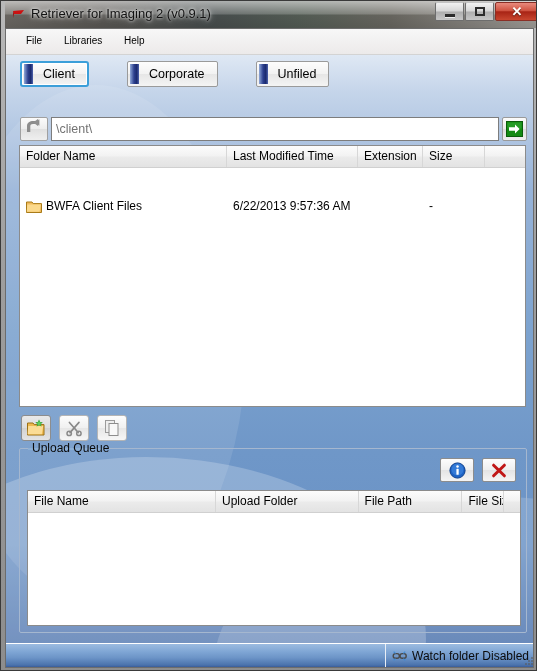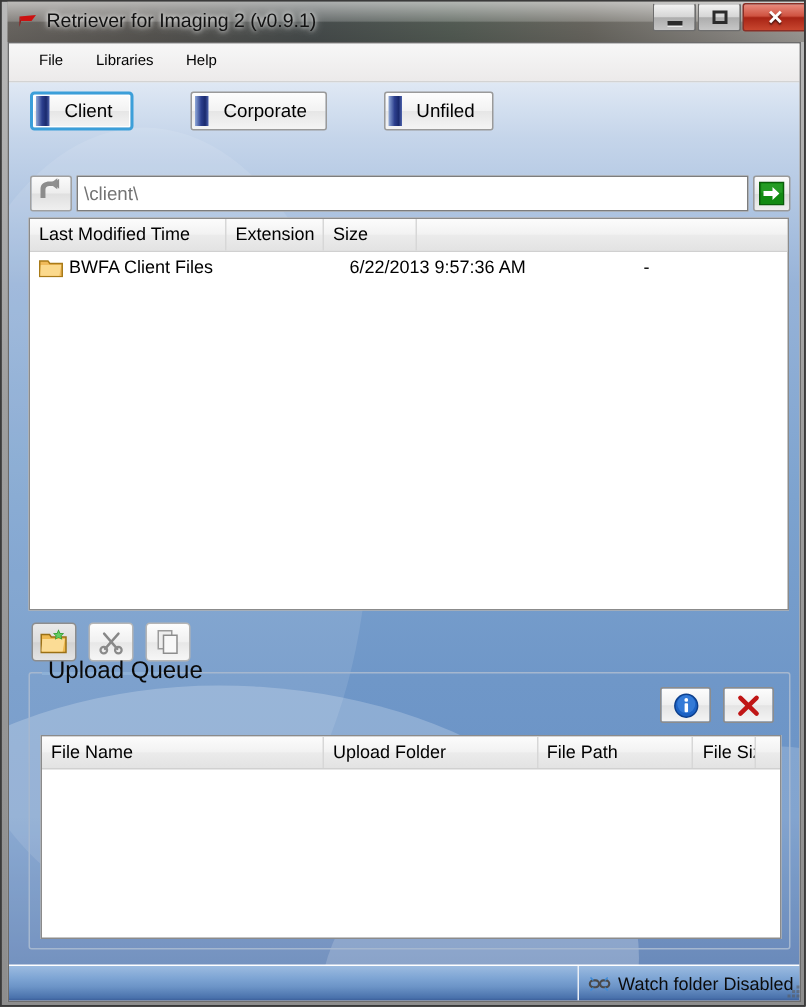--- a/index.html
+++ b/index.html
@@ -261,20 +261,21 @@
     overflow: hidden;
     cursor: default;
   }
   .lv-row {
     display: flex;
     height: 20px;
     align-items: center;
     font-size: 12px;
     color: #000;
     cursor: default;
+    margin-top: 28px;
   }
   .lv-td {
     box-sizing: border-box;
     padding-left: 6px;
     white-space: nowrap;
     overflow: hidden;
     display: flex;
     align-items: center;
   }
   .folder-ico {
@@ -311,21 +312,21 @@
     width: 508px; height: 185px;
     border: 1px solid #a5b7cf;
     border-radius: 2px;
     box-sizing: border-box;
   }
   .groupbox-title {
     position: absolute;
     left: 8px; top: -8px;
     background: transparent;
     padding: 0 4px;
-    font-size: 16px;
+    font-size: 12px;
     color: #0a0a0a;
     line-height: 14px;
     white-space: nowrap;
   }
   .groupbox-title-mask {
     position: absolute;
     left: 8px; top: -1px;
     height: 2px;
     background: linear-gradient(to bottom, #8db0d6, #8db0d6);
   }
@@ -459,20 +460,21 @@
         <svg width="17" height="16" viewBox="0 0 17 16">
           <rect x="0.5" y="0.5" width="16" height="15" fill="#128a12" stroke="#0a5c0a"></rect>
           <rect x="1.5" y="1.5" width="14" height="6" fill="#2ea42e" opacity="0.65"></rect>
           <path d="M3 6.3 L9 6.3 L9 3.6 L13.6 8 L9 12.4 L9 9.7 L3 9.7 Z" fill="#ffffff"></path>
         </svg>
       </div>
     </div>
 
     <div class="listview">
       <div class="lv-header">
+        <div class="lv-th" style="width:207px;">Folder Name</div>
         <div class="lv-th" style="width:131px;">Last Modified Time</div>
         <div class="lv-th" style="width:65px;">Extension</div>
         <div class="lv-th" style="width:62px;">Size</div>
         <div class="lv-th" style="width:40px; border-right:none;"></div>
       </div>
 
       <div class="lv-row">
         <div class="lv-td" style="width:207px;">
           <span class="folder-ico">
             <svg width="16" height="13" viewBox="0 0 16 13">

